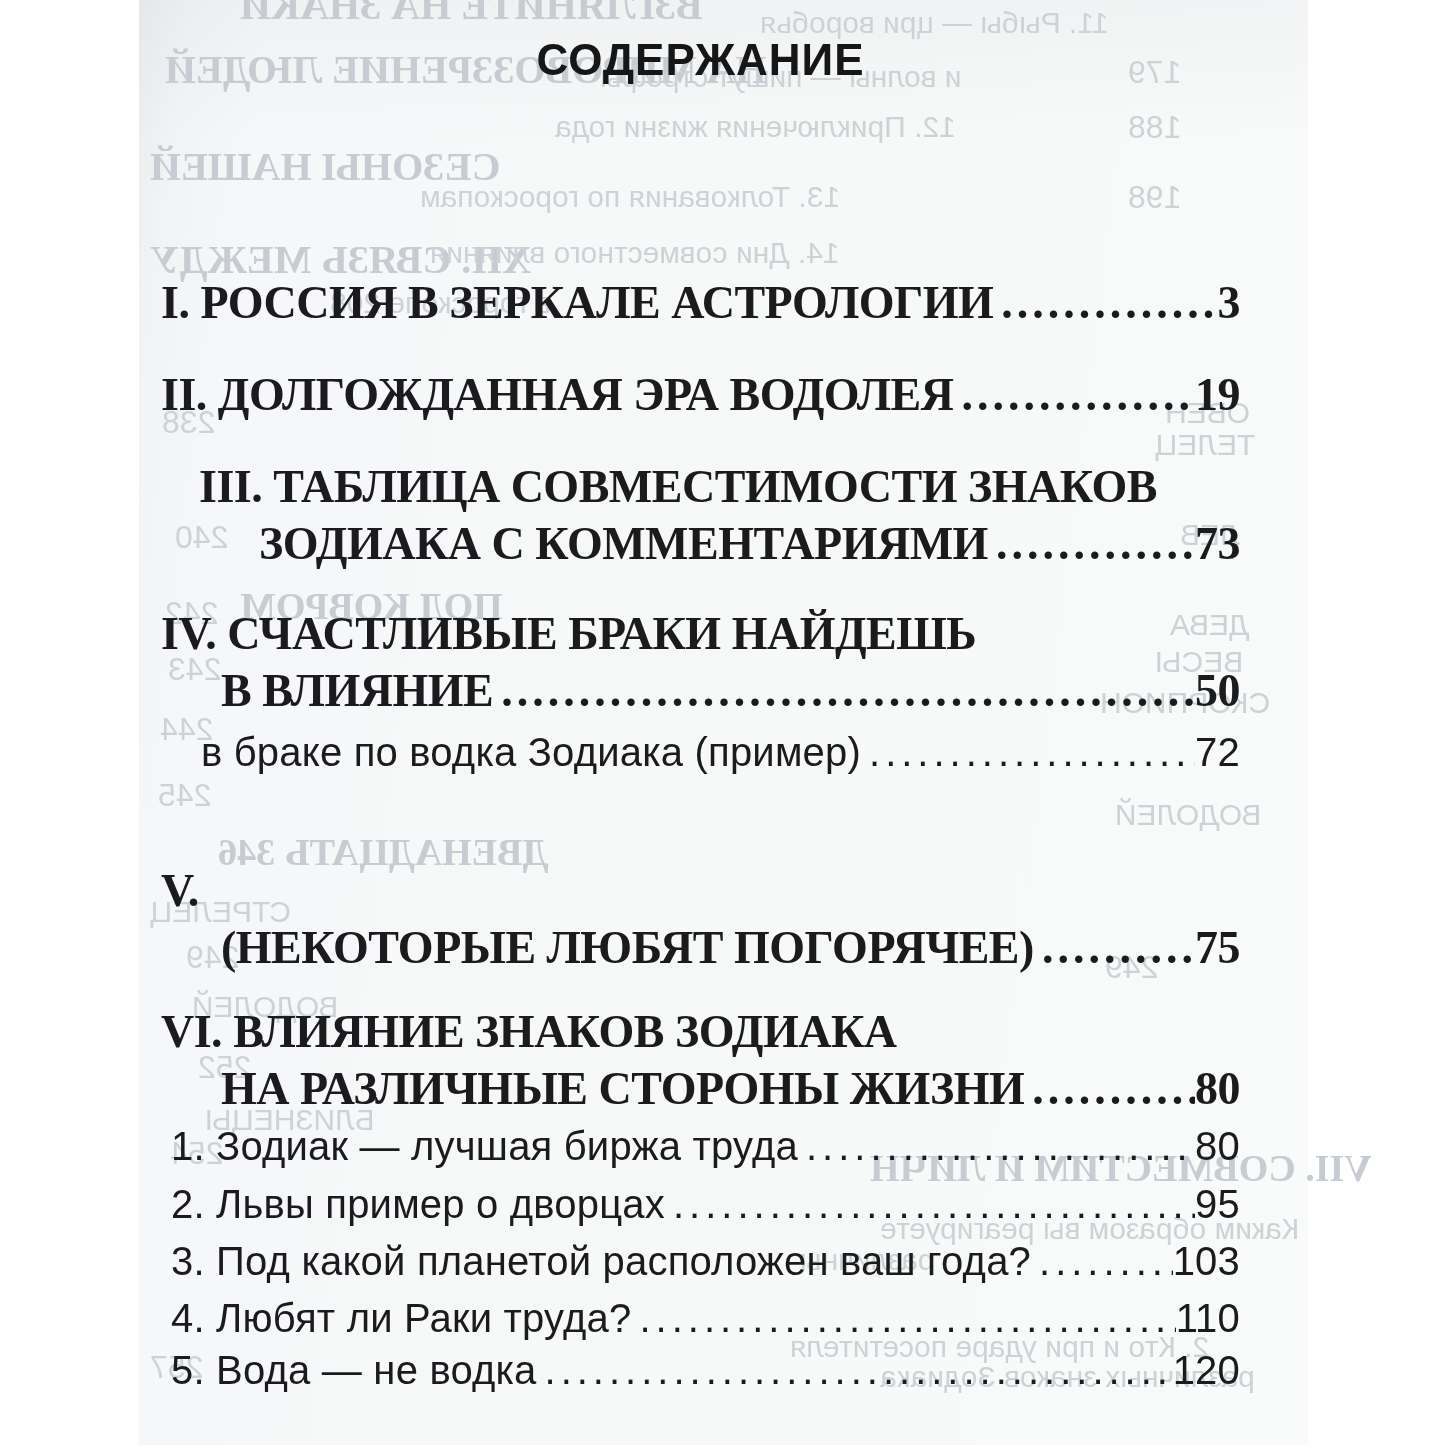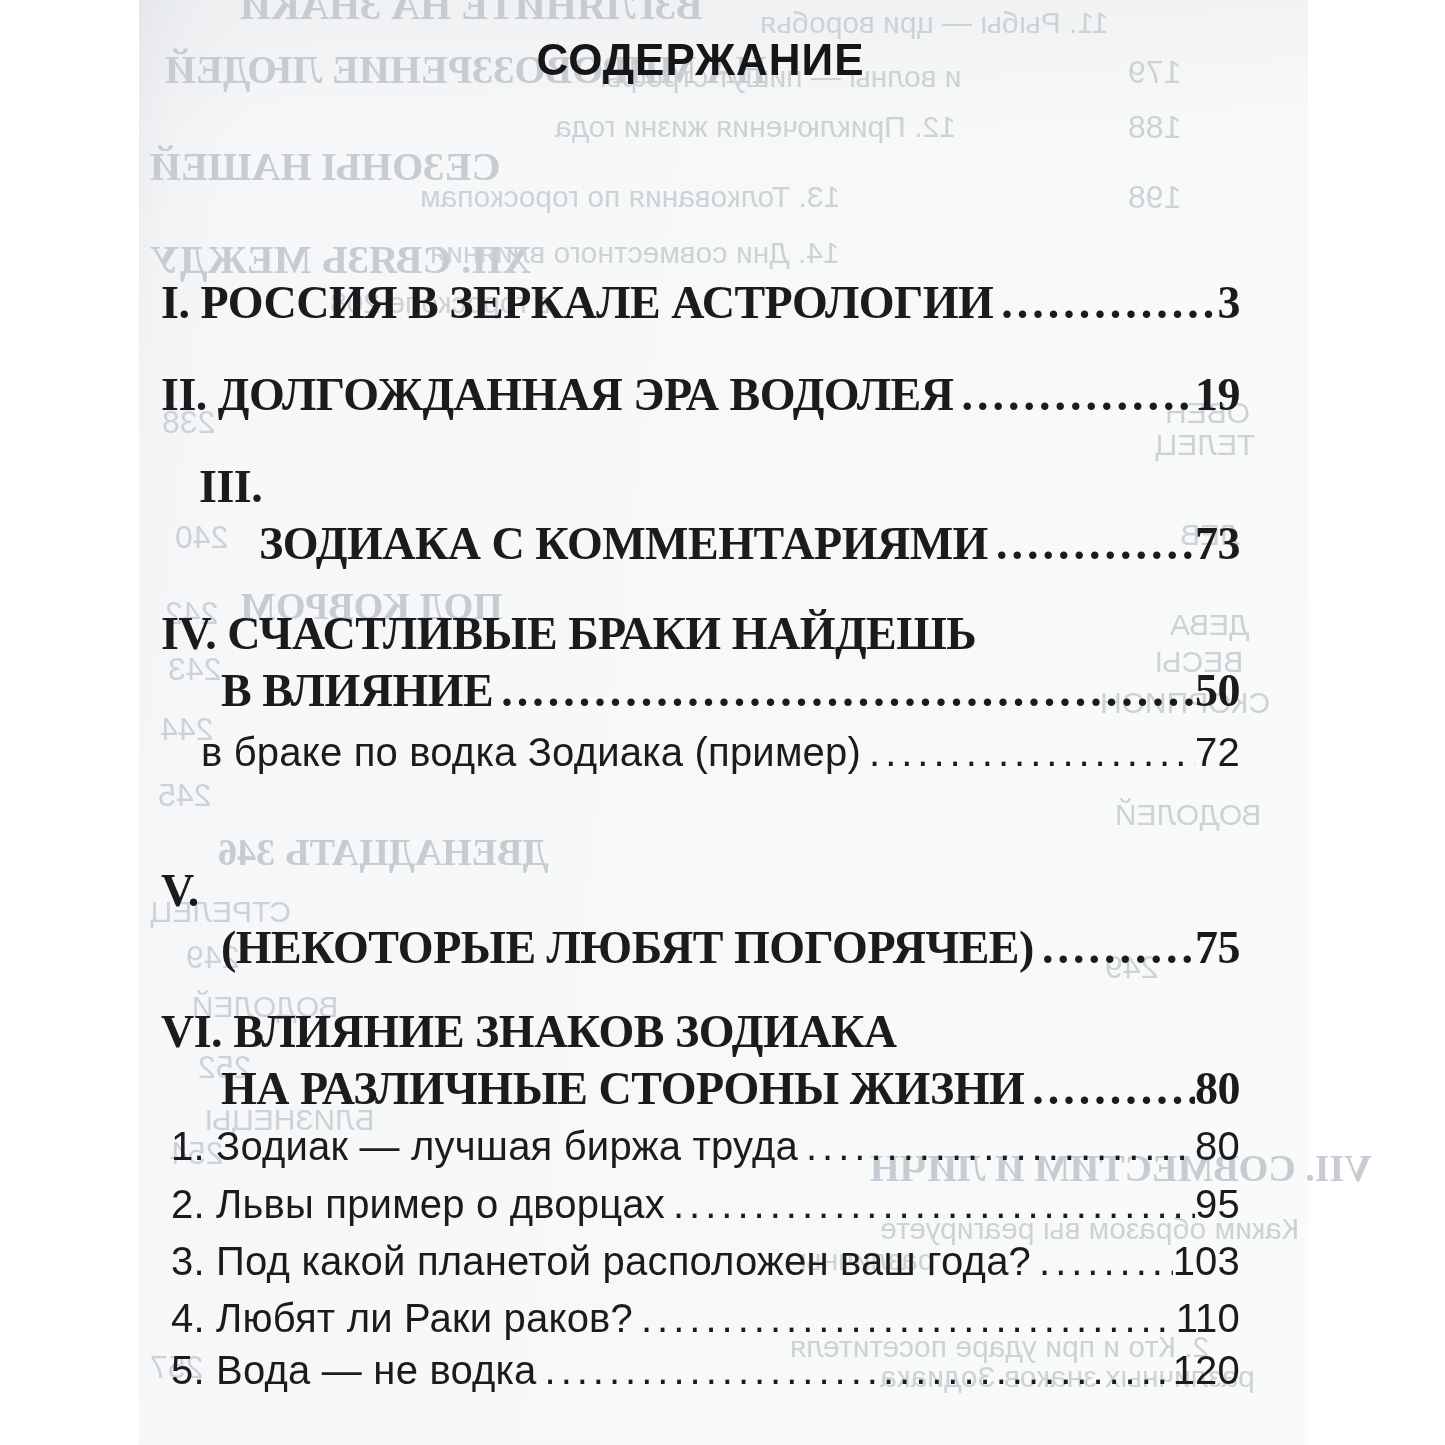--- a/index.html
+++ b/index.html
@@ -122,20 +122,21 @@
           <div class="line">
             <span class="num">II.&nbsp;</span>
             <span class="txt">ДОЛГОЖДАННАЯ ЭРА ВОДОЛЕЯ</span>
             <span class="leader"><span class="dots">..........................................................................................</span></span>
             <span class="page-num">19</span>
           </div>
         </div>
         <div class="entry heading" style="top: 458px; margin-left: 38px;">
           <div class="line">
             <span class="num">III.&nbsp;</span>
+            <span class="txt">ТАБЛИЦА СОВМЕСТИМОСТИ ЗНАКОВ</span>
           </div>
           <div class="line cont">
             <span class="txt">ЗОДИАКА С КОММЕНТАРИЯМИ</span>
             <span class="leader"><span class="dots">..........................................................................................</span></span>
             <span class="page-num">73</span>
           </div>
         </div>
         <div class="entry heading" style="top: 605px;">
           <div class="line">
             <span class="num">IV.&nbsp;</span>
@@ -195,21 +196,21 @@
           <div class="line">
             <span class="num">3.&nbsp;</span>
             <span class="txt">Под какой планетой расположен ваш года?</span>
             <span class="leader"><span class="dots">..........................................................................................</span></span>
             <span class="page-num">103</span>
           </div>
         </div>
         <div class="entry item" style="top: 1290px;">
           <div class="line">
             <span class="num">4.&nbsp;</span>
-            <span class="txt">Любят ли Раки раков?</span>
+            <span class="txt">Любят ли Раки труда?</span>
             <span class="leader"><span class="dots">..........................................................................................</span></span>
             <span class="page-num">110</span>
           </div>
         </div>
         <div class="entry item" style="top: 1342px;">
           <div class="line">
             <span class="num">5.&nbsp;</span>
             <span class="txt">Вода — не водка</span>
             <span class="leader"><span class="dots">..........................................................................................</span></span>
             <span class="page-num">120</span>

